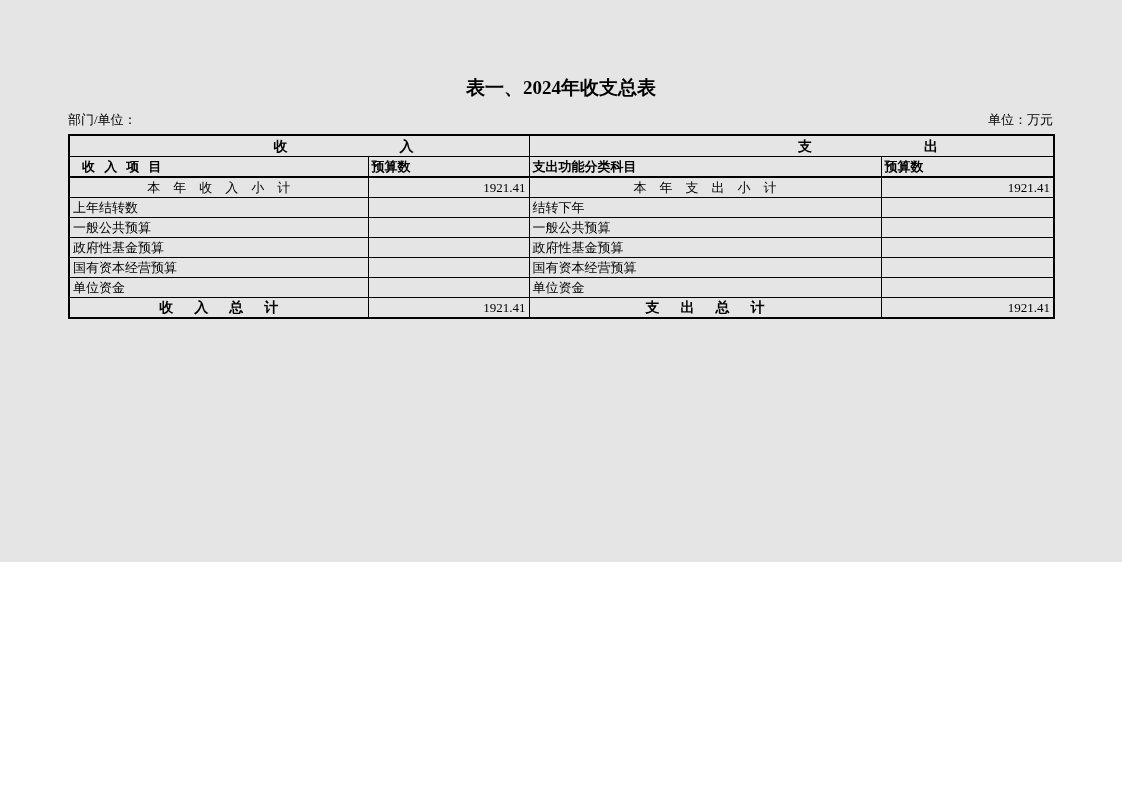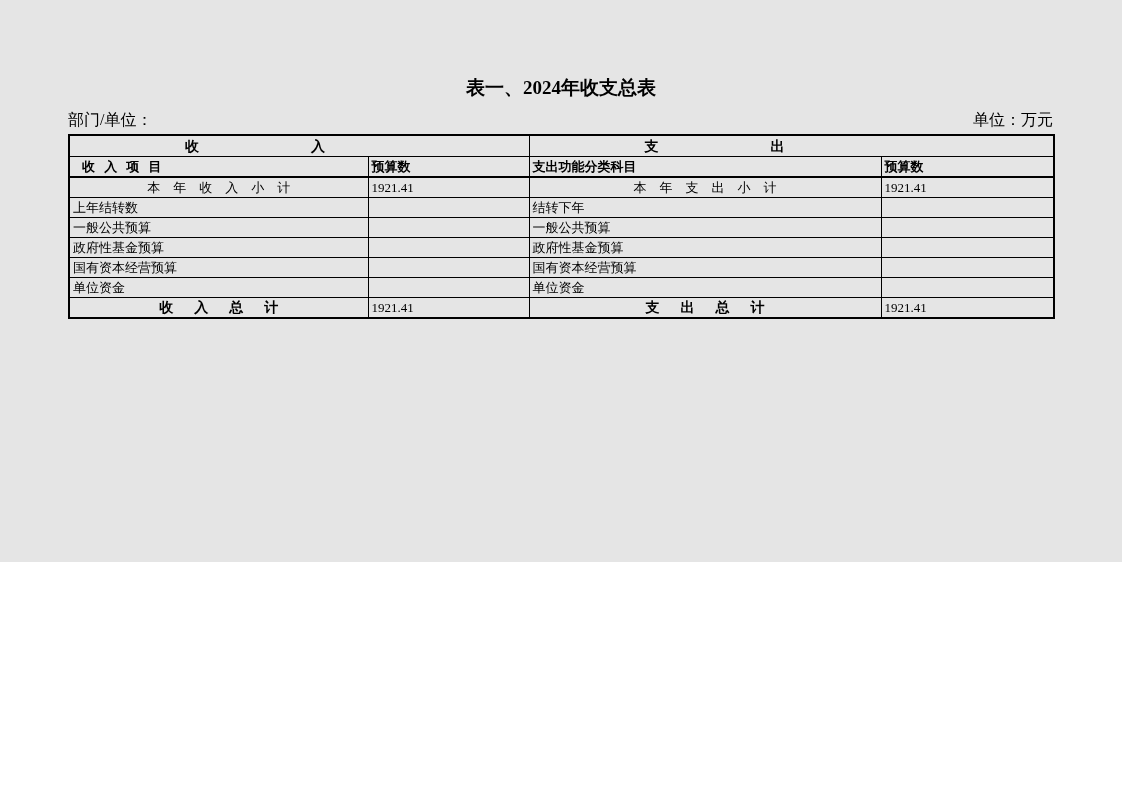--- a/index.html
+++ b/index.html
@@ -18,21 +18,21 @@
     font-size: 19px;
     font-weight: bold;
     line-height: 23px;
     white-space: pre;
   }
   .meta-row {
     width: 985px;
     margin: 13px 0 6px 68px;
     display: flex;
     justify-content: space-between;
-    font-size: 16px;
+    font-size: 13px;
     line-height: 16px;
     text-align: center;
   }
   table.budget {
     margin-left: 68px;
     width: 985px;
     border-collapse: collapse;
     table-layout: fixed;
     border: 2px solid #000;
   }
@@ -43,30 +43,30 @@
     font-size: 13px;
     line-height: 19px;
     white-space: nowrap;
     overflow: hidden;
     vertical-align: middle;
   }
   tr.section-row td {
     height: 20px;
     font-size: 14px;
     font-weight: bold;
-    text-align: left;
+    text-align: right;
   }
   tr.colhead-row td {
     font-weight: bold;
     text-align: left;
     border-bottom: 2px solid #000;
   }
   td.divider { border-left: 2px solid #000; }
   td.center { text-align: center; }
-  td.num { }
+  td.num { text-align: right; }
   td.indent { padding-left: 27px; }
   .bold { font-weight: bold; }
   .fs14 { font-size: 14px; }
   
   .ls-head { letter-spacing: 8em;  padding-left: 8em; }
   .ls-col  { letter-spacing: .7em; padding-left: .7em; }
   .ls-sub  { letter-spacing: 1em;  padding-left: 1em; }
   .ls-tot  { letter-spacing: 1.5em; padding-left: 1.5em; }
 </style>
 </head>

